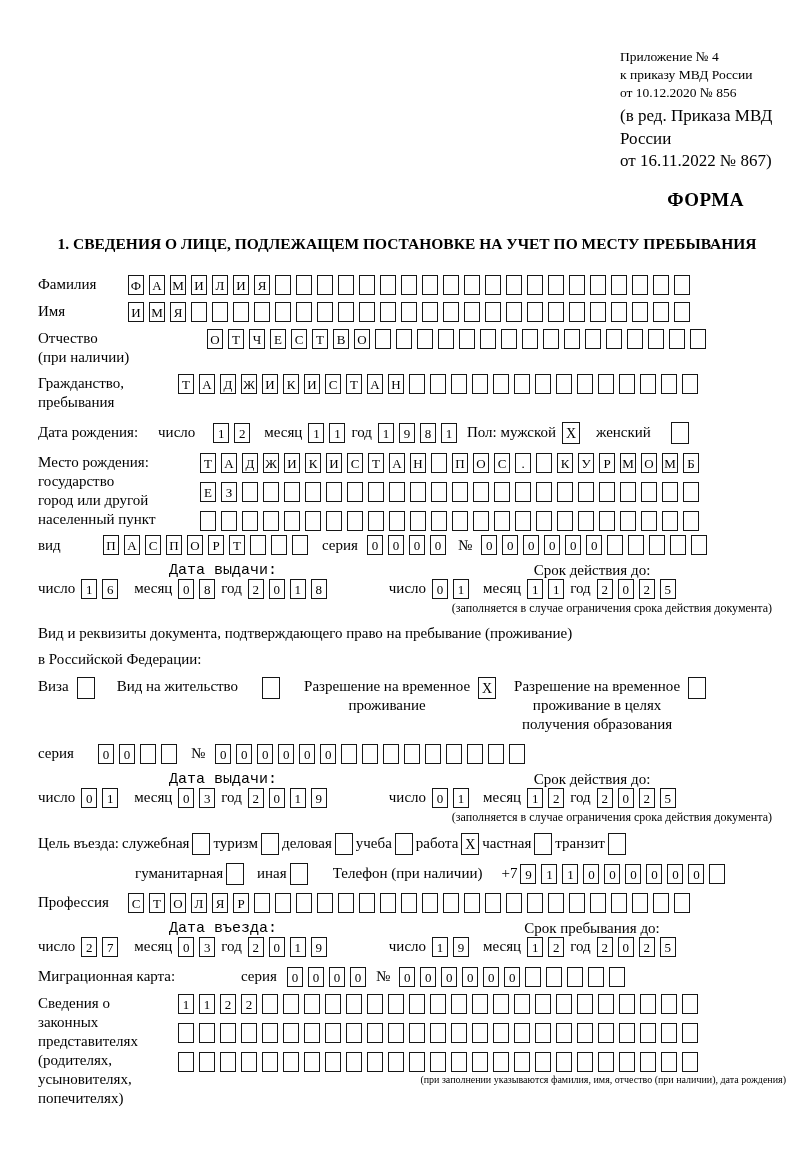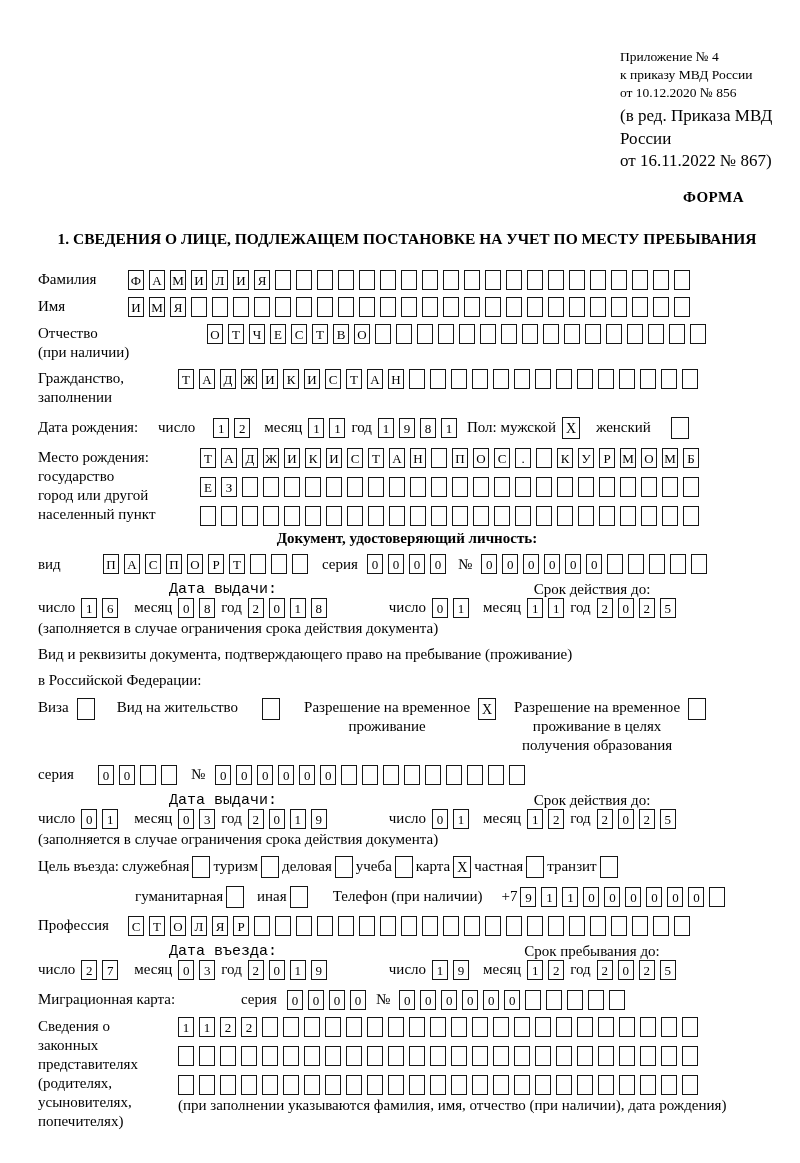--- a/index.html
+++ b/index.html
@@ -20,43 +20,43 @@
     font-size:13px; line-height:19px; font-family:"Liberation Serif", serif;
   }
   .checkbox {
     display:inline-block; flex:0 0 auto; width:18px; height:22px;
     border:1.6px solid #161616; text-align:center;
     font-size:14px; line-height:21px; vertical-align:middle;
   }
 
   .doc-ref { margin-left:582px; font-size:13.5px; line-height:1.32; }
   .doc-ref .part2 { margin-top:4px; font-size:17px; }
-  .forma { text-align:right; padding-right:32px; margin-top:16px; font-size:15px; letter-spacing:.5px; }
+  .forma { text-align:right; padding-right:32px; margin-top:16px; font-size:19px; letter-spacing:.5px; }
 
   .title { text-align:center; margin-top:22px; font-size:16px; line-height:1.55; font-weight:bold; }
   .title-underline { display:inline-block; width:54px; border-bottom:2px solid #333; vertical-align:baseline; margin-left:10px; }
 
   .section-heading { margin-top:24px; text-align:center; font-size:15.5px; font-weight:bold; }
 
   .form-body { margin-top:22px; }
   .row { display:flex; align-items:flex-start; margin-bottom:7px; }
   .row .lblcol { flex:0 0 auto; }
   .stackcells { display:flex; flex-direction:column; gap:9px; }
 
   .dates-head { display:flex; font-size:15px; margin-top:4px; }
   .dates-head .h1 { width:370px; text-align:center;font-family:Liberation Mono, monospace; }
   .dates-head .h2 { flex:1; text-align:center; }
   .dgroup { display:flex; align-items:center; gap:6px; font-size:15px; }
-  .note-right { font-size:15px; margin:2px 4px 8px 0; }
+  .note-right { text-align:right; font-size:12px; margin:2px 4px 8px 0; }
 
   .opt { display:flex; align-items:flex-start; gap:8px; }
   .opt .center { text-align:center; }
   .purpose-row { display:flex; align-items:center; gap:3px; font-size:15px; margin-bottom:8px; flex-wrap:nowrap; }
 
-  .rep-note { margin-left:150px; width:610px; text-align:left; font-size:15px; margin-top:2px; }
+  .rep-note { margin-left:150px; width:610px; text-align:right; font-size:10px; margin-top:2px; }
 </style>
 </head>
 <body>
 
 <div class="page">
 
   <div class="doc-ref">
     <div>Приложение № 4</div>
     <div>к приказу МВД России</div>
     <div>от 10.12.2020 № 856</div>
@@ -168,21 +168,21 @@
           <span class="cell"></span>
           <span class="cell"></span>
           <span class="cell"></span>
           <span class="cell"></span>
         </div>
     </div>
 
     <div class="row" style="margin-bottom:10px">
       <div class="lbl lblcol" style="width:140px">
         <div>Гражданство,</div>
-        <div>заполнении</div>
+        <div>пребывания</div>
       </div>
       <div class="cells">
           <span class="cell">Т</span>
           <span class="cell">А</span>
           <span class="cell">Д</span>
           <span class="cell">Ж</span>
           <span class="cell">И</span>
           <span class="cell">К</span>
           <span class="cell">И</span>
           <span class="cell">С</span>
@@ -315,21 +315,20 @@
             <span class="cell"></span>
             <span class="cell"></span>
             <span class="cell"></span>
             <span class="cell"></span>
             <span class="cell"></span>
             <span class="cell"></span>
           </div>
       </div>
     </div>
 
-    <div class="b" style="text-align:center; font-size:15px; margin:2px 0 7px">Документ, удостоверяющий личность:</div>
 
     <div class="row" style="align-items:flex-end">
       <span class="lbl" style="width:65px">вид</span>
       <span class="cells">
           <span class="cell">П</span>
           <span class="cell">А</span>
           <span class="cell">С</span>
           <span class="cell">П</span>
           <span class="cell">О</span>
           <span class="cell">Р</span>
@@ -513,21 +512,21 @@
     <div class="purpose-row">
       <span>Цель въезда:</span>
       <span>служебная</span>
       <span class="checkbox"></span>
       <span>туризм</span>
       <span class="checkbox"></span>
       <span>деловая</span>
       <span class="checkbox"></span>
       <span>учеба</span>
       <span class="checkbox"></span>
-      <span>карта</span>
+      <span>работа</span>
       <span class="checkbox">X</span>
       <span>частная</span>
       <span class="checkbox"></span>
       <span>транзит</span>
       <span class="checkbox"></span>
     </div>
     <div class="purpose-row" style="margin-left:97px">
       <span>гуманитарная</span>
       <span class="checkbox"></span>
       <span style="margin-left:10px">иная</span>

